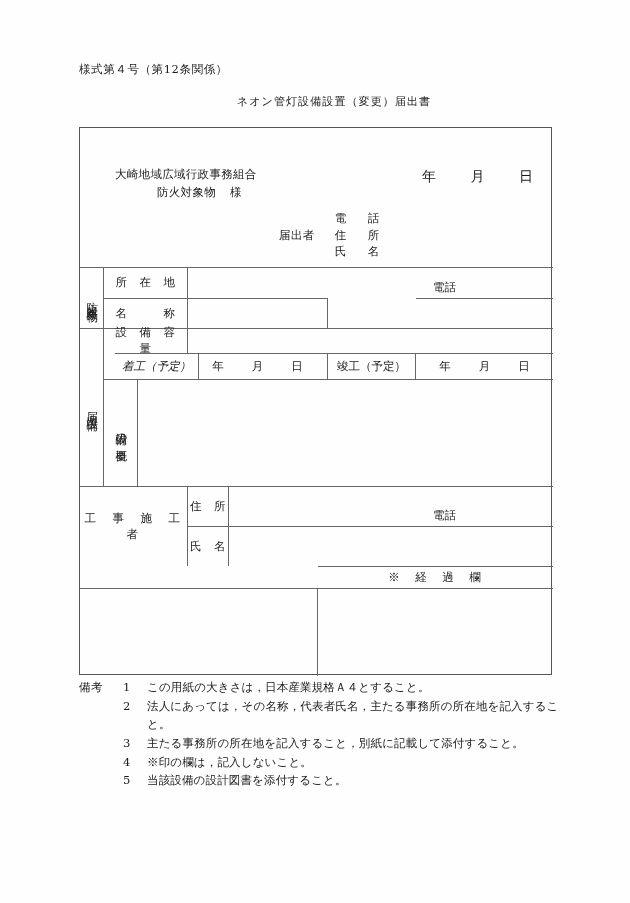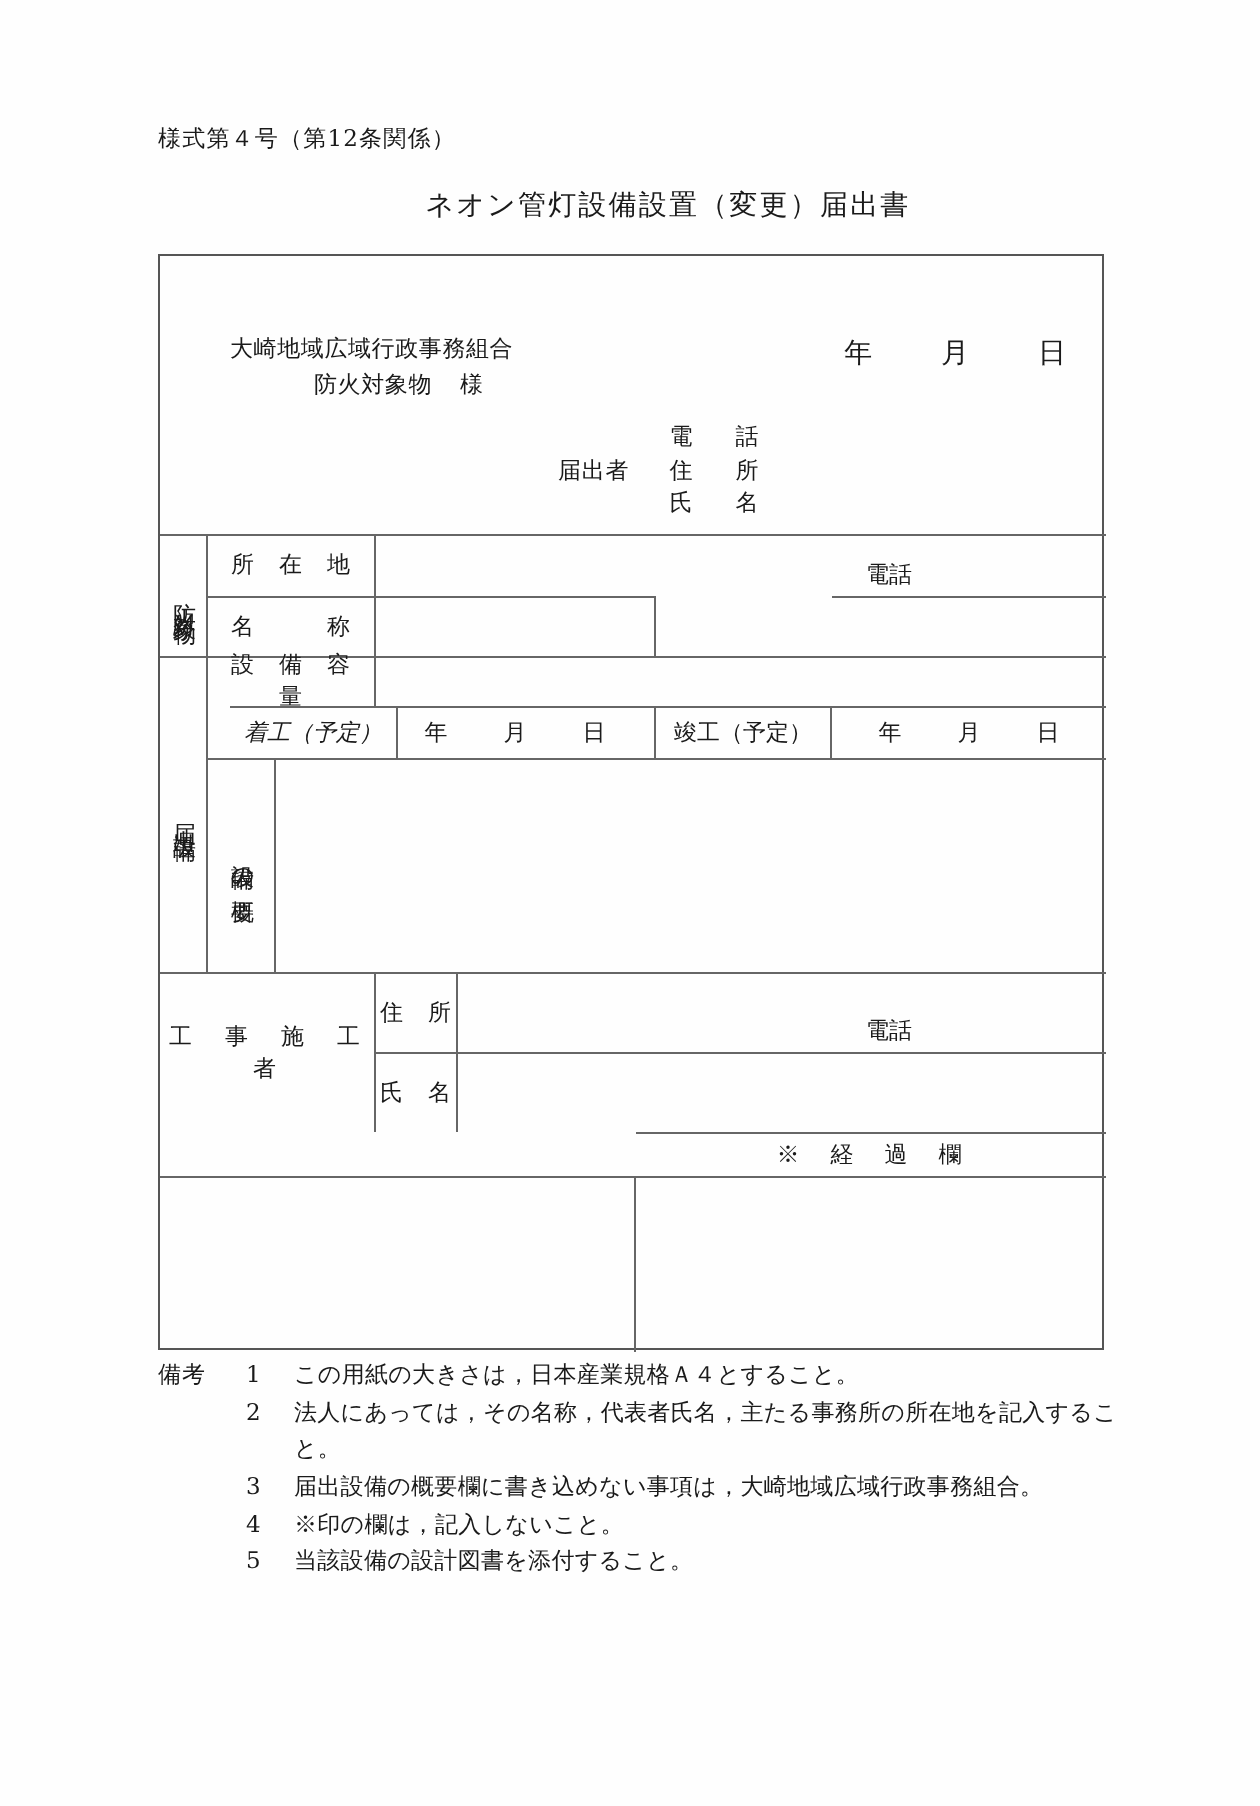--- a/index.html
+++ b/index.html
@@ -31,21 +31,21 @@
     font-size: 11.5px;
     letter-spacing: .6px;
     white-space: nowrap;
   }
   .doc-title {
     position: absolute;
     left: 0;
     right: 0;
     top: 94px;
     text-align: center;
-    font-size: 14px;
+    font-size: 11px;
     letter-spacing: 1.1px;
     white-space: nowrap;
     padding-left: 38px;
   }
 
   
   .form-box {
     position: absolute;
     left: 79px;
     top: 127px;
@@ -261,21 +261,21 @@
       <li>
         <span class="num">1</span>
         <span class="txt">この用紙の大きさは，日本産業規格Ａ４とすること。</span>
       </li>
       <li>
         <span class="num">2</span>
         <span class="txt">法人にあっては，その名称，代表者氏名，主たる事務所の所在地を記入すること。</span>
       </li>
       <li>
         <span class="num">3</span>
-        <span class="txt">届出設備の概要欄に書き込めない事項は，大崎地域広域行政事務組合。</span>
+        <span class="txt">主たる事務所の所在地を記入すること，別紙に記載して添付すること。</span>
       </li>
       <li>
         <span class="num">4</span>
         <span class="txt">※印の欄は，記入しないこと。</span>
       </li>
       <li>
         <span class="num">5</span>
         <span class="txt">当該設備の設計図書を添付すること。</span>
       </li>
     </ul>

